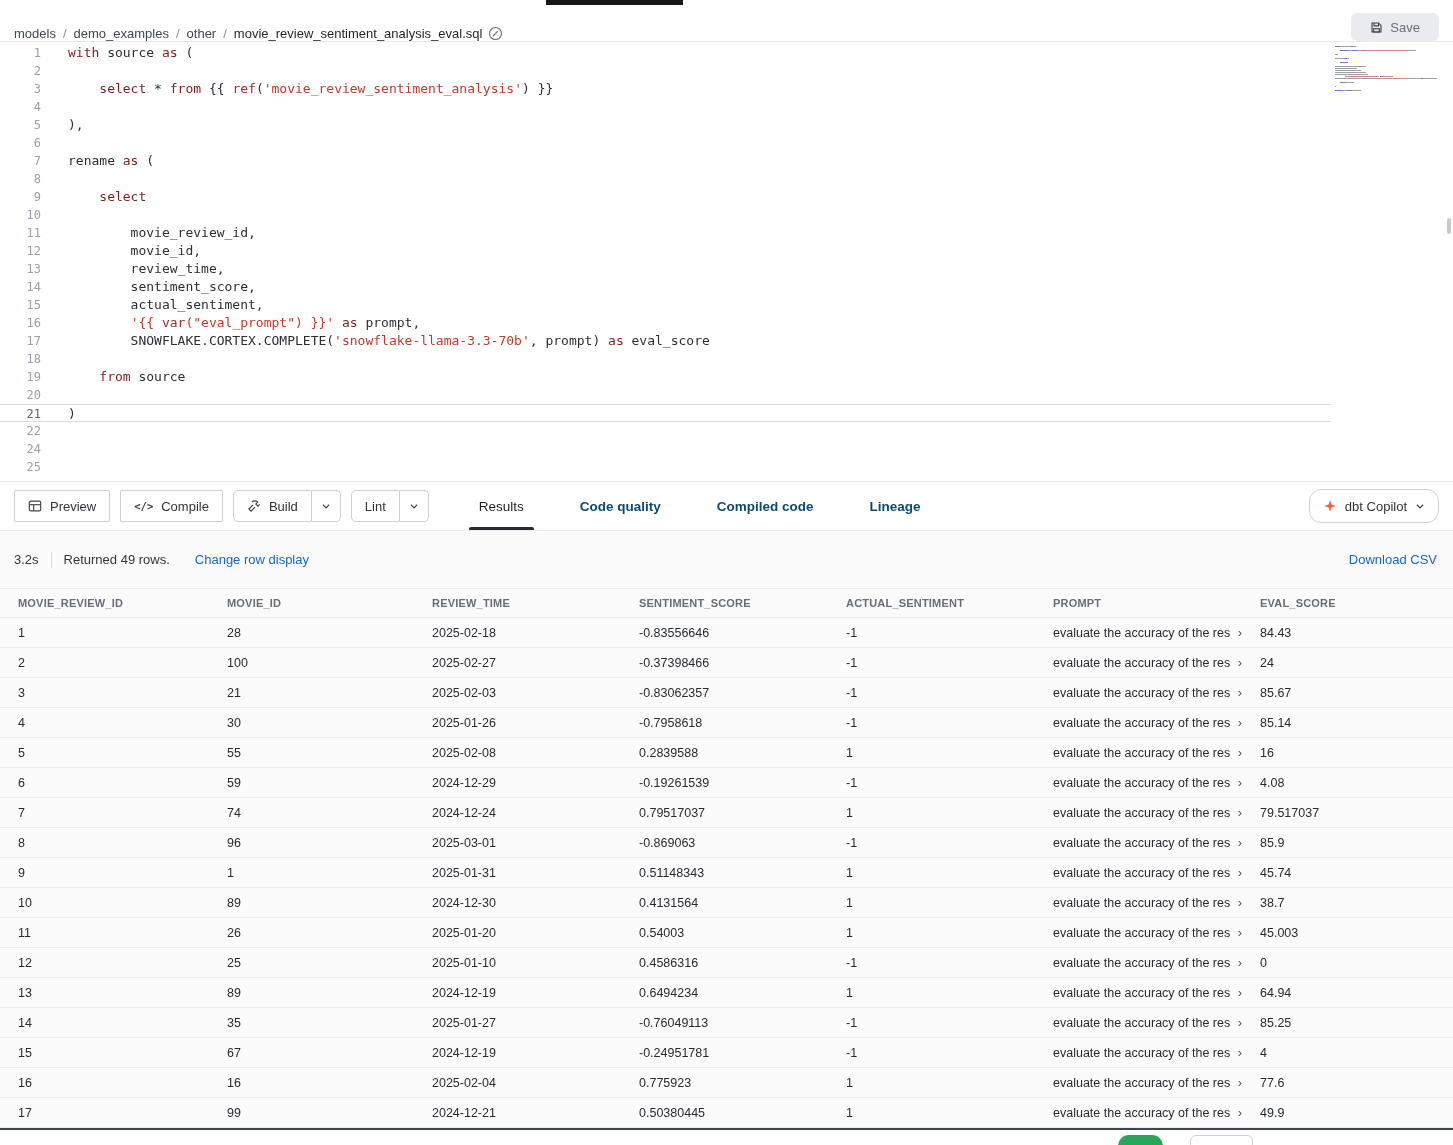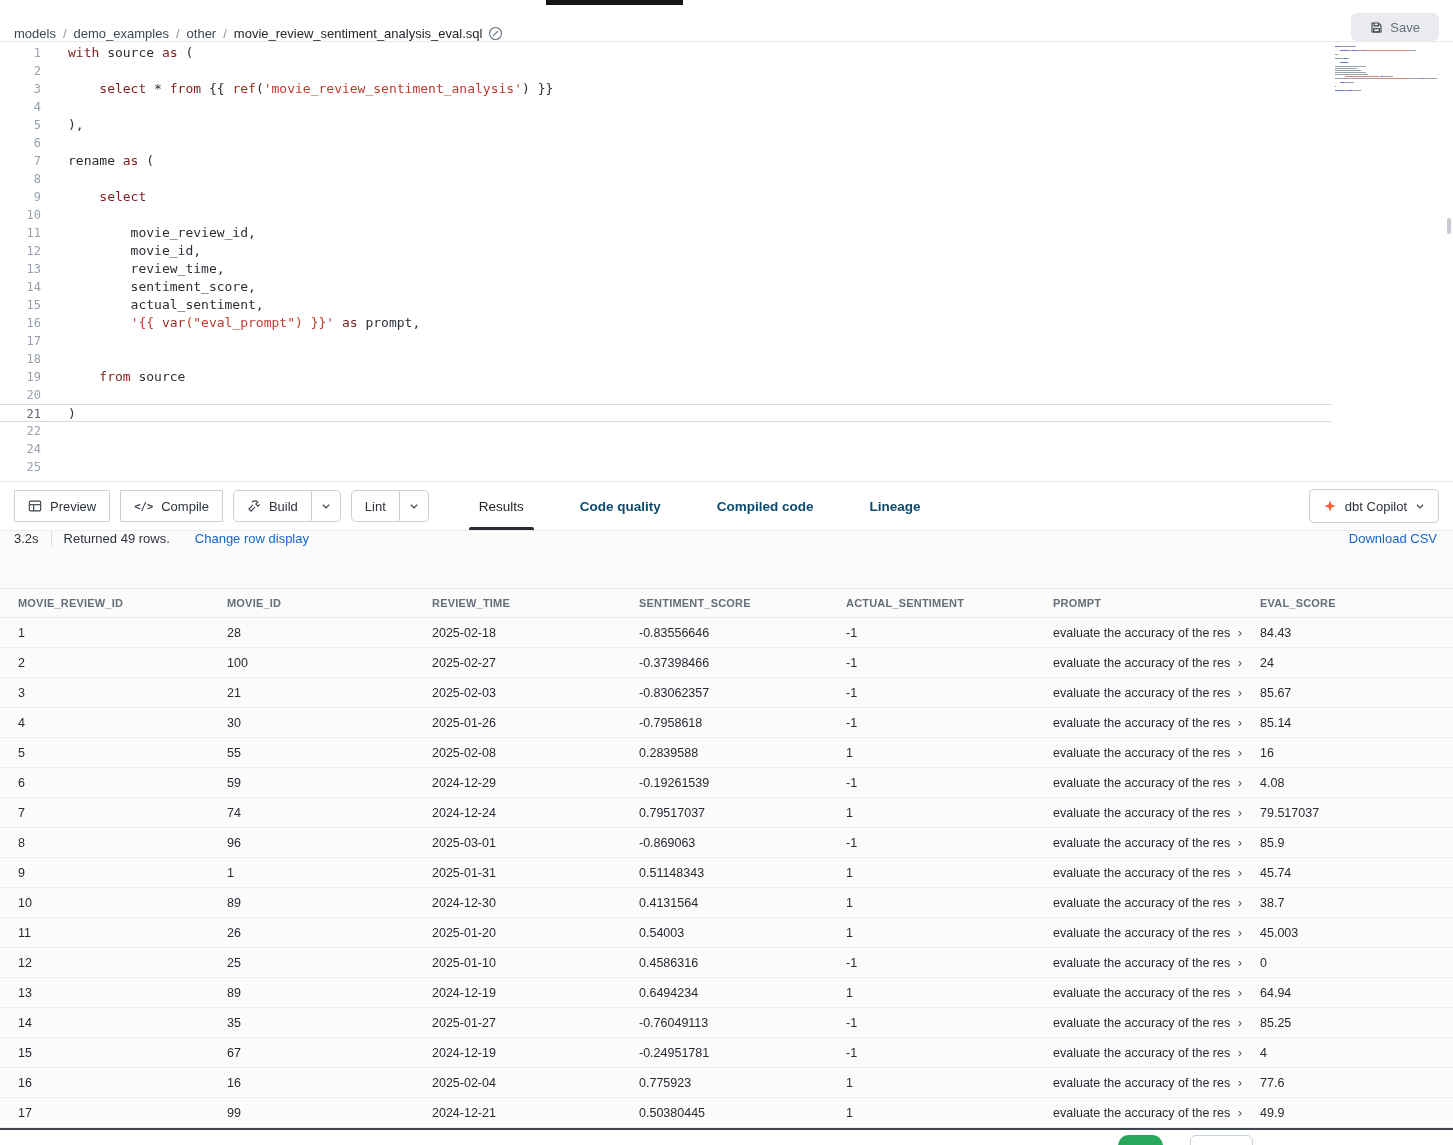--- a/index.html
+++ b/index.html
@@ -43,25 +43,25 @@
   .btn-group .main { border-radius: 5px 0 0 5px; }
   .btn-group .caret { border-radius: 0 5px 5px 0; border-left: none; padding: 0 9px; }
   .icon { display: flex; align-items: center; color: #3c434b; }
   .code-glyph { font-family: "DejaVu Sans Mono", monospace; font-size: 10.5px; font-weight: bold; color: #3c434b; }
 
   .tabs { display: flex; margin-left: 40px; align-items: stretch; gap: 36px; }
   .tab { display: flex; align-items: center; padding: 0 10px; font-size: 13.5px; color: #0c4a6e; position: relative; cursor: pointer; white-space: nowrap; font-weight: bold; }
   .tab.active { color: #1b1f24; font-weight: 500; text-align: center; }
   .tab.active::after { content: ""; position: absolute; left: 0; right: 0; bottom: 0; height: 3px; background: #272c33; border-radius: 2px 2px 0 0; }
 
-  .copilot-btn { margin-left: auto; align-self: center; background: #fff; border: 1px solid #ccd1d8; border-radius: 4px; height: 34px; display: flex; align-items: center; gap: 8px; padding: 0 13px; font-size: 13px; color: #2e343b; cursor: pointer; }
+  .copilot-btn { margin-left: auto; align-self: center; background: #fff; border: 1px solid #ccd1d8; border-radius: 12px; height: 34px; display: flex; align-items: center; gap: 8px; padding: 0 13px; font-size: 13px; color: #2e343b; cursor: pointer; }
 
   
   .results { background: #fbfbfc; }
-  .status-row { height: 57px; display: flex; padding: 0 14px; font-size: 13px; color: #2e343b; }
+  .status-row { height: 57px; display: flex; align-items: center; padding: 0 14px; font-size: 13px; color: #2e343b; }
   .vdiv { width: 1px; height: 16px; background: #d7dade; margin: 0 12px; }
   .link { color: #1765cc; cursor: pointer; text-decoration: none; }
   .change-display { margin-left: 25px; }
   .download { margin-left: auto; padding-right: 2px; }
 
   .grid-header, .trow { display: grid; grid-template-columns: 209px 205px 207px 207px 207px 207px 1fr; align-items: center; }
   .grid-header { height: 30px; border-top: 1px solid #e7e9ec; border-bottom: 1px solid #e7e9ec; }
   .hcell { font-size: 11px; font-weight: 700; color: #666e78; padding-left: 18px; letter-spacing: .2px; white-space: nowrap; }
   .trow { height: 30px; border-bottom: 1px solid #ecedf0; font-size: 12.5px; color: #262b31; background: transparent; }
   .tcell { padding-left: 18px; white-space: nowrap; overflow: hidden; }
@@ -120,21 +120,21 @@
         <div class="line"><span class="gutter">7</span><span class="code"><span class="tk-p">rename </span><span class="tk-kw">as</span><span class="tk-p"> (</span></span></div>
         <div class="line"><span class="gutter">8</span><span class="code"></span></div>
         <div class="line"><span class="gutter">9</span><span class="code"><span class="tk-p">    </span><span class="tk-kw">select</span></span></div>
         <div class="line"><span class="gutter">10</span><span class="code"></span></div>
         <div class="line"><span class="gutter">11</span><span class="code"><span class="tk-p">        movie_review_id,</span></span></div>
         <div class="line"><span class="gutter">12</span><span class="code"><span class="tk-p">        movie_id,</span></span></div>
         <div class="line"><span class="gutter">13</span><span class="code"><span class="tk-p">        review_time,</span></span></div>
         <div class="line"><span class="gutter">14</span><span class="code"><span class="tk-p">        sentiment_score,</span></span></div>
         <div class="line"><span class="gutter">15</span><span class="code"><span class="tk-p">        actual_sentiment,</span></span></div>
         <div class="line"><span class="gutter">16</span><span class="code"><span class="tk-p">        </span><span class="tk-str">'{{ </span><span class="tk-fn">var</span><span class="tk-str">("eval_prompt") }}'</span><span class="tk-p"> </span><span class="tk-kw">as</span><span class="tk-p"> prompt,</span></span></div>
-        <div class="line"><span class="gutter">17</span></div>
+        <div class="line"><span class="gutter">17</span><span class="code"><span class="tk-p">        SNOWFLAKE.CORTEX.COMPLETE(</span><span class="tk-str">'snowflake-llama-3.3-70b'</span><span class="tk-p">, prompt) </span><span class="tk-kw">as</span><span class="tk-p"> eval_score</span></span></div>
         <div class="line"><span class="gutter">18</span><span class="code"></span></div>
         <div class="line"><span class="gutter">19</span><span class="code"><span class="tk-p">    </span><span class="tk-kw">from</span><span class="tk-p"> source</span></span></div>
         <div class="line"><span class="gutter">20</span><span class="code"></span></div>
         <div class="line active"><span class="gutter">21</span><span class="code"><span class="tk-p">)</span></span></div>
         <div class="line"><span class="gutter">22</span><span class="code"></span></div>
         <div class="line"><span class="gutter">24</span><span class="code"></span></div>
         <div class="line"><span class="gutter">25</span><span class="code"></span></div>
       </div>
     <div class="minimap">
         <div class="mm-line">

